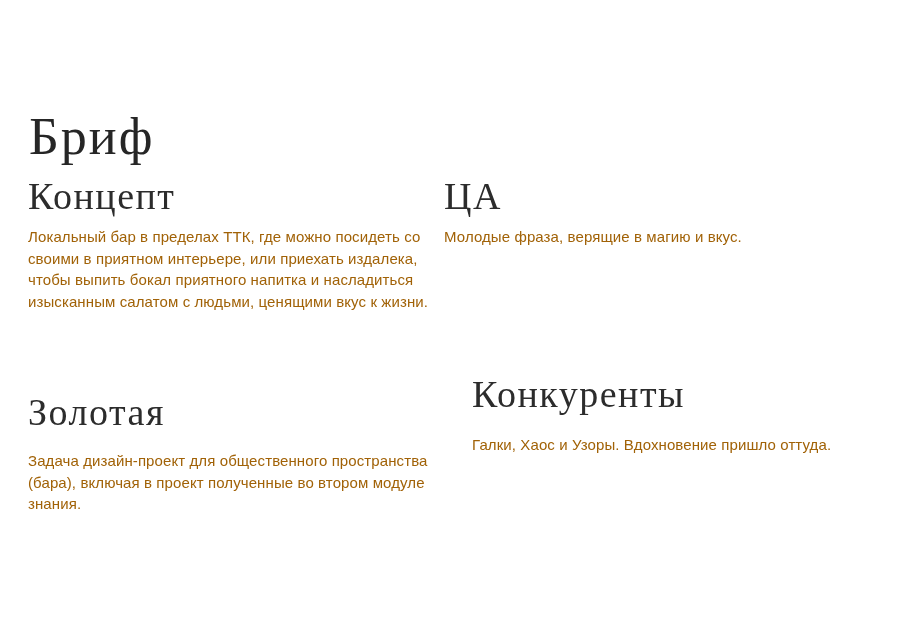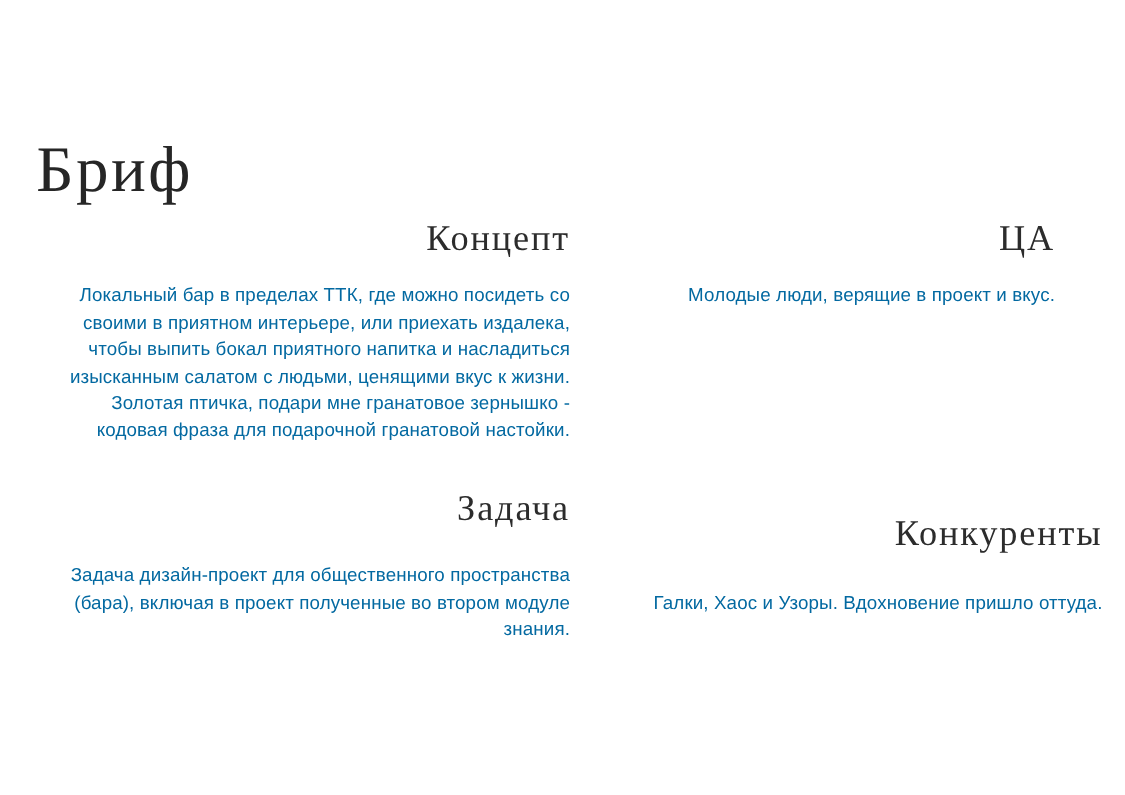--- a/index.html
+++ b/index.html
@@ -7,91 +7,89 @@
     padding: 0;
     background: #ffffff;
   }
   .slide {
     position: relative;
     width: 900px;
     height: 636px;
     background: #ffffff;
     overflow: hidden;
     font-family: "Liberation Sans", sans-serif;
-    text-align: right;
   }
   .slide-title {
     position: absolute;
     left: 29px;
     top: 72px;
     font-family: "Liberation Serif", "DejaVu Serif", serif;
     font-weight: 300;
     font-size: 52px;
     line-height: 1.15;
     letter-spacing: 2px;
     color: #262626;
   }
   .section {
     position: absolute;
   }
   .section-heading {
     font-family: "Liberation Serif", "DejaVu Serif", serif;
     font-weight: 300;
-    font-size: 29px;
+    font-size: 38px;
     line-height: 1.1;
     letter-spacing: 1.5px;
     color: #2c2c2c;
     margin: 0 0 0 0;
   }
   .section-body {
     position: absolute;
     left: 0;
     font-size: 15px;
     line-height: 21.5px;
-    color: #0369a1;
+    color: #a16207;
     letter-spacing: 0.1px;
   }
   .section-body p {
     margin: 0;
     padding: 0;
   }
   
   #sec-concept   { left: 28px;  top: 176px; width: 428px; }
   #sec-concept   .section-body { top: 50px; width: 428px; }
   #sec-audience  { left: 444px; top: 176px; width: 400px; }
   #sec-audience  .section-body { top: 50px; width: 400px; }
   #sec-task      { left: 28px;  top: 392px; width: 428px; }
   #sec-task      .section-body { top: 58px; width: 428px; }
-  #sec-competitors { left: 472px; top: 412px; width: 410px; }
+  #sec-competitors { left: 472px; top: 374px; width: 410px; }
   #sec-competitors .section-body { top: 60px; width: 410px; }
 </style>
 </head>
 <body>
 
 <div class="slide">
 
   <h1 class="slide-title">Бриф</h1>
 
   <section class="section" id="sec-concept">
     <h2 class="section-heading">Концепт</h2>
     <div class="section-body">
       <p>Локальный бар в пределах ТТК, где можно посидеть со своими в приятном интерьере, или приехать издалека, чтобы выпить бокал приятного напитка и насладиться изысканным салатом с людьми, ценящими вкус к жизни.</p>
-      <p>Золотая птичка, подари мне гранатовое зернышко - кодовая фраза для подарочной гранатовой настойки.</p>
     </div>
   </section>
 
   <section class="section" id="sec-audience">
     <h2 class="section-heading">ЦА</h2>
     <div class="section-body">
-      <p>Молодые люди, верящие в проект и вкус.</p>
+      <p>Молодые фраза, верящие в магию и вкус.</p>
     </div>
   </section>
 
   <section class="section" id="sec-task">
-    <h2 class="section-heading">Задача</h2>
+    <h2 class="section-heading">Золотая</h2>
     <div class="section-body">
       <p>Задача дизайн-проект для общественного пространства (бара), включая в проект полученные во втором модуле знания.</p>
     </div>
   </section>
 
   <section class="section" id="sec-competitors">
     <h2 class="section-heading">Конкуренты</h2>
     <div class="section-body">
       <p>Галки, Хаос и Узоры. Вдохновение пришло оттуда.</p>
     </div>

